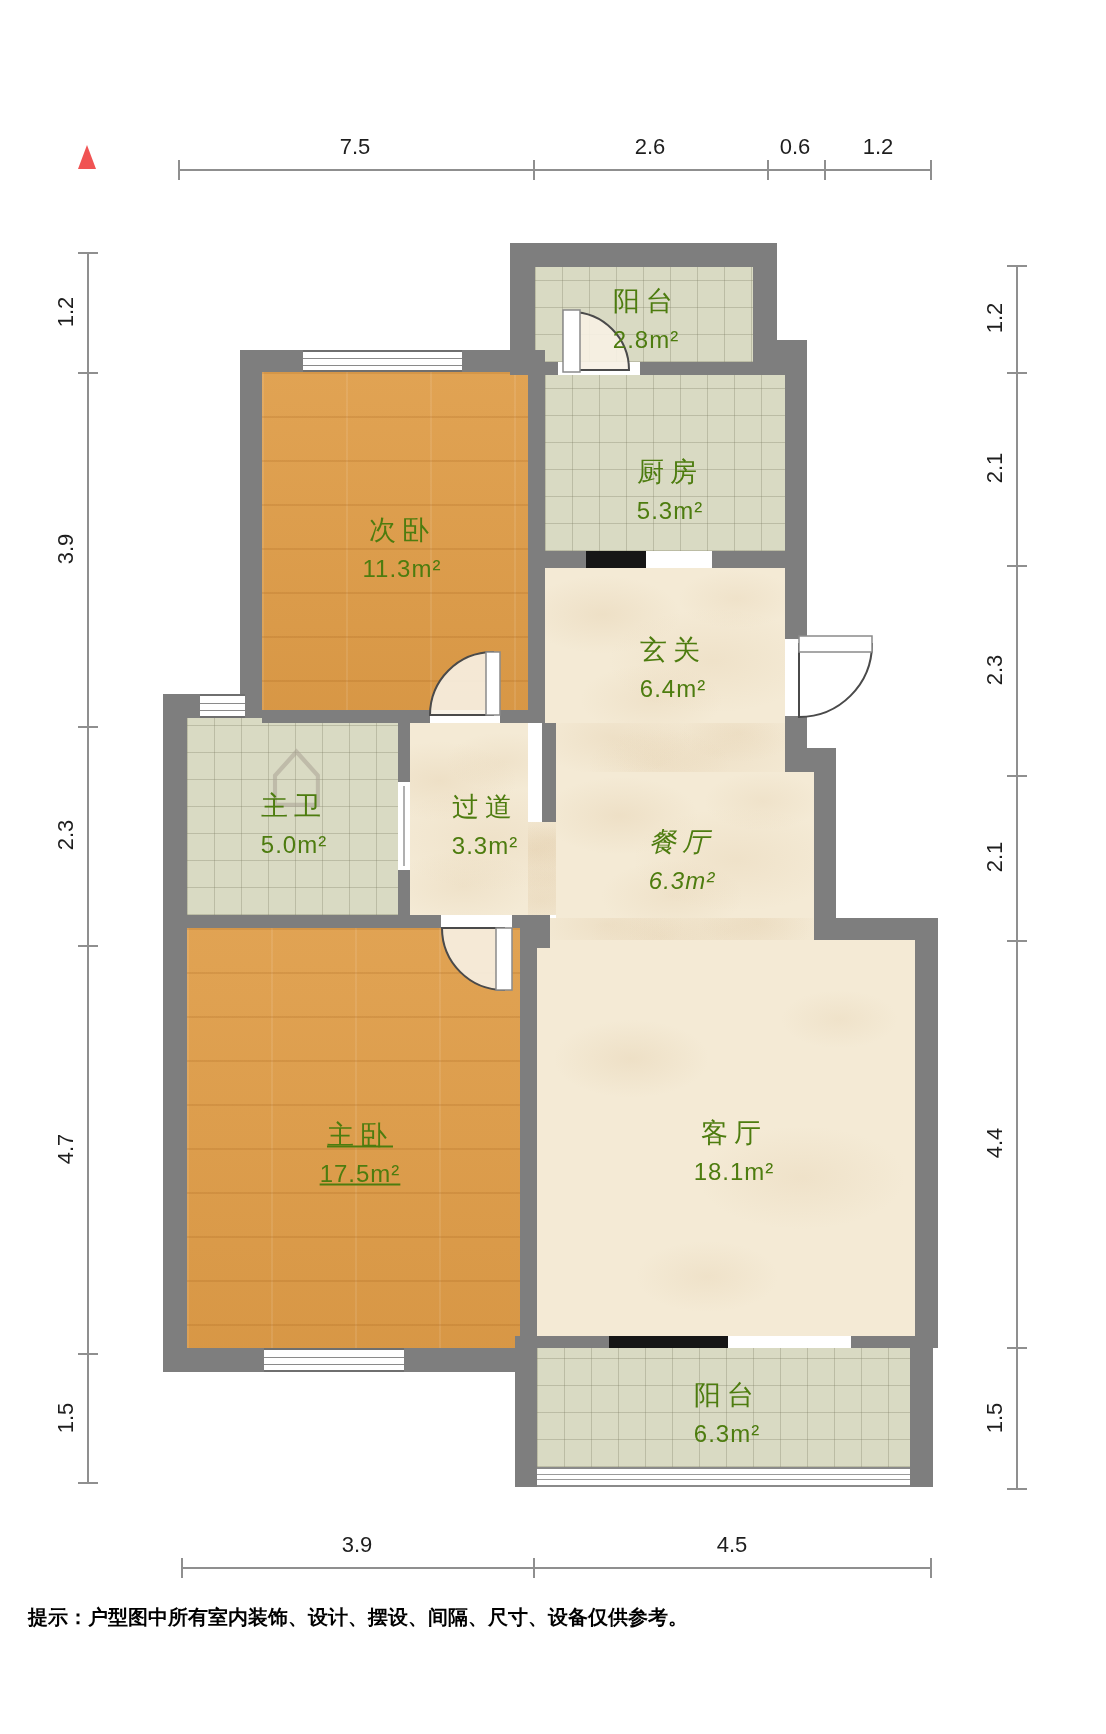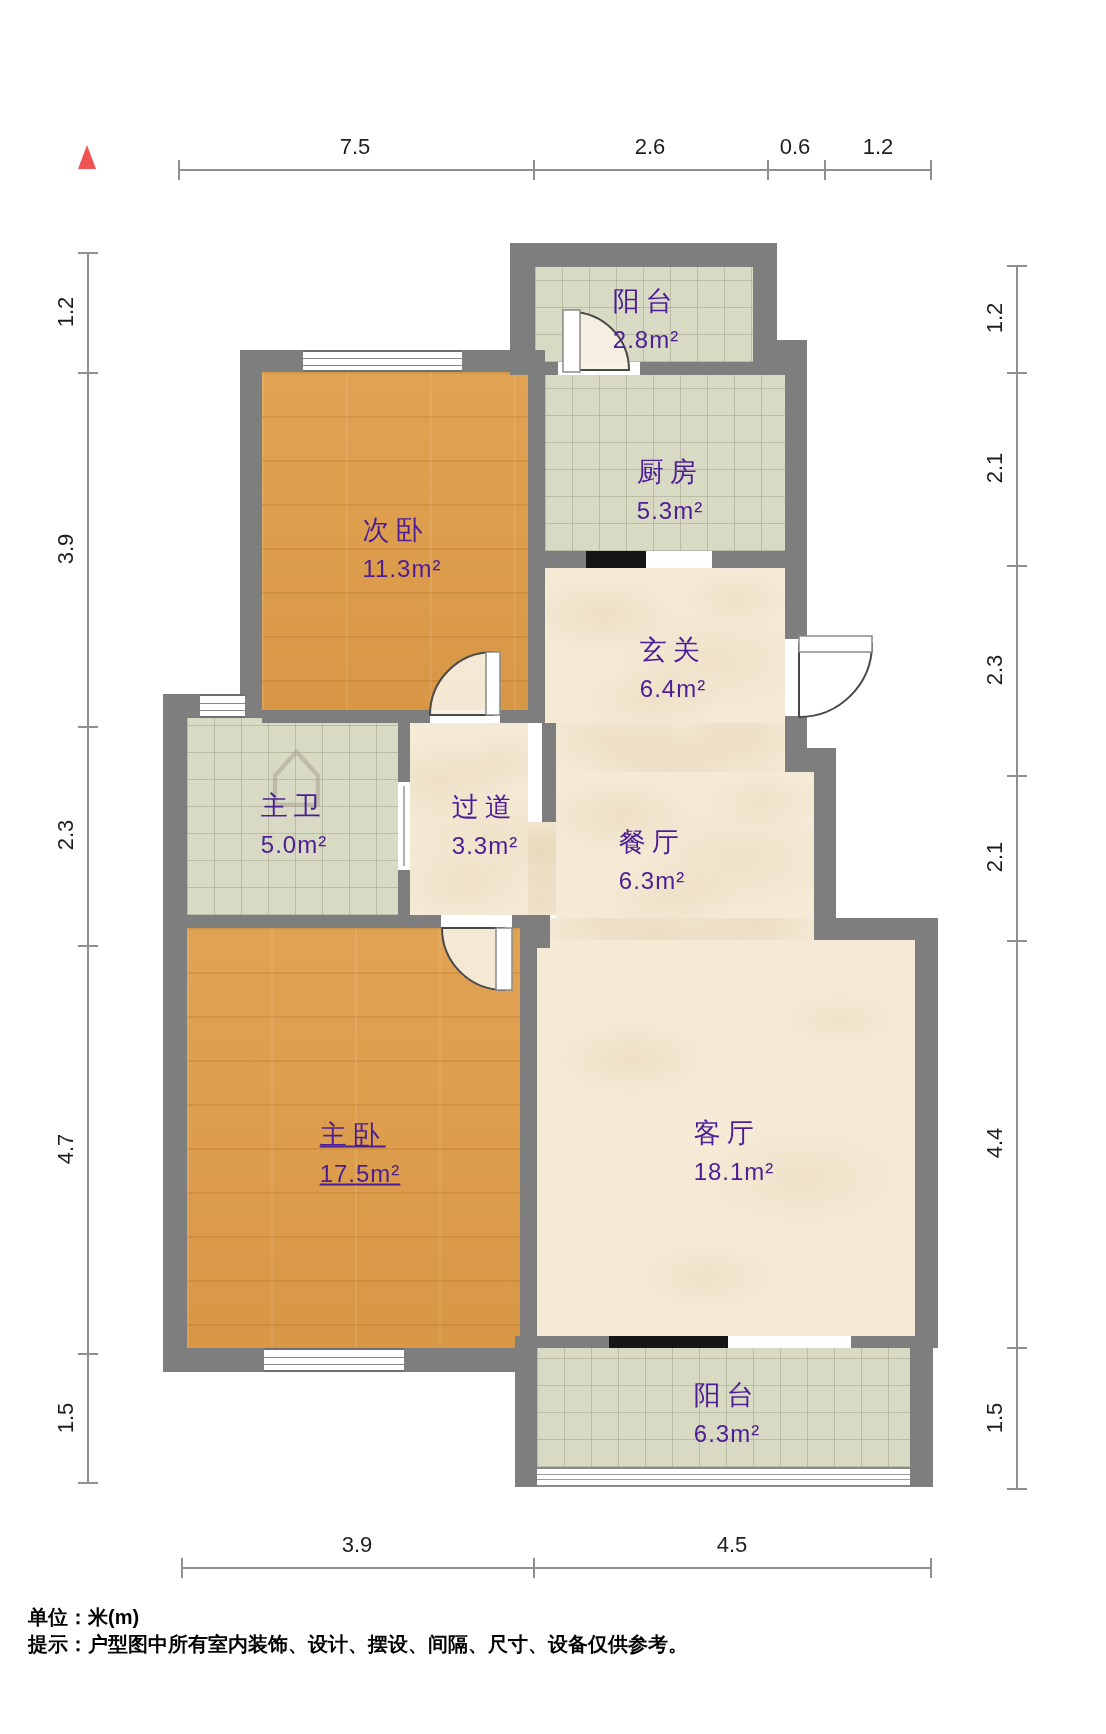--- a/index.html
+++ b/index.html
@@ -20,21 +20,21 @@
   .tex-marble{position:absolute;background-color:#f4ead5;
     background-image:
       radial-gradient(120px 60px at 25% 30%, rgba(205,170,120,.16), rgba(0,0,0,0) 65%),
       radial-gradient(160px 80px at 70% 60%, rgba(205,170,120,.13), rgba(0,0,0,0) 65%),
       radial-gradient(110px 55px at 45% 85%, rgba(205,170,120,.13), rgba(0,0,0,0) 65%),
       radial-gradient(90px 45px at 80% 20%, rgba(205,170,120,.12), rgba(0,0,0,0) 65%);}
   .window{position:absolute;background:#ffffff;border-top:2px solid #6f6f6f;border-bottom:2px solid #6f6f6f;box-sizing:border-box;}
   .window .wline{position:absolute;left:0;right:0;height:1px;background:#8a8a8a;}
   .railing{position:absolute;background:#ffffff;box-sizing:border-box;border-top:2px solid #8a8a8a;border-bottom:2px solid #8a8a8a;}
   .railing .wline{position:absolute;left:0;right:0;height:1px;background:#9a9a9a;}
-  .room-label{position:absolute;transform:translate(-50%,-50%);color:#4c1d95;white-space:nowrap;}
+  .room-label{position:absolute;transform:translate(-50%,-50%);text-align:center;color:#4d7c0f;white-space:nowrap;}
   .room-label .rname{font-size:27px;letter-spacing:6px;}
   .room-label .rarea{font-size:24px;margin-top:7px;letter-spacing:1px;}
   .dim-line-h{position:absolute;height:2px;background:#8f8f8f;}
   .dim-line-v{position:absolute;width:2px;background:#8f8f8f;}
   .tick-v{position:absolute;width:2px;height:20px;top:-9px;background:#8f8f8f;}
   .tick-h{position:absolute;height:2px;width:20px;left:-9px;background:#8f8f8f;}
   .dim-label{position:absolute;font-size:22px;color:#1e1e1e;transform:translate(-50%,-50%);white-space:nowrap;}
   .dim-label-v{position:absolute;font-size:22px;color:#1e1e1e;transform:translate(-50%,-50%) rotate(-90deg);white-space:nowrap;}
   .footer{position:absolute;left:28px;top:1604px;color:#000;font-size:20px;line-height:27px;font-weight:bold;}
   .north{position:absolute;left:78px;top:145px;width:0;height:0;
@@ -161,21 +161,21 @@
     <div class="rarea">6.4m²</div>
   </div>
   <div class="room-label" style="left:294px;top:823px;">
     <div class="rname">主卫</div>
     <div class="rarea">5.0m²</div>
   </div>
   <div class="room-label" style="left:485px;top:824px;">
     <div class="rname">过道</div>
     <div class="rarea">3.3m²</div>
   </div>
-  <div class="room-label" style="left:652px;top:859px;">
+  <div class="room-label" style="left:682px;top:859px;font-style:italic;">
     <div class="rname">餐厅</div>
     <div class="rarea">6.3m²</div>
   </div>
   <div class="room-label" style="left:360px;top:1152px;text-decoration:underline;">
     <div class="rname">主卧</div>
     <div class="rarea">17.5m²</div>
   </div>
   <div class="room-label" style="left:734px;top:1150px;">
     <div class="rname">客厅</div>
     <div class="rarea">18.1m²</div>
@@ -229,17 +229,16 @@
     <div class="tick-h" style="top:1223px;"></div>
   </div>
   <div class="dim-label-v" style="left:995px;top:318px;">1.2</div>
   <div class="dim-label-v" style="left:995px;top:468px;">2.1</div>
   <div class="dim-label-v" style="left:995px;top:670px;">2.3</div>
   <div class="dim-label-v" style="left:995px;top:857px;">2.1</div>
   <div class="dim-label-v" style="left:995px;top:1143px;">4.4</div>
   <div class="dim-label-v" style="left:995px;top:1418px;">1.5</div>
 
   <div class="footer">
-    <div>单位：米(m)</div>
     <div>提示：户型图中所有室内装饰、设计、摆设、间隔、尺寸、设备仅供参考。</div>
   </div>
 
 </div>
 
 </body></html>

